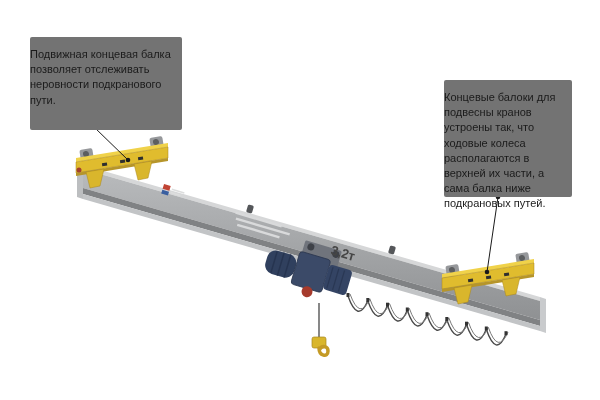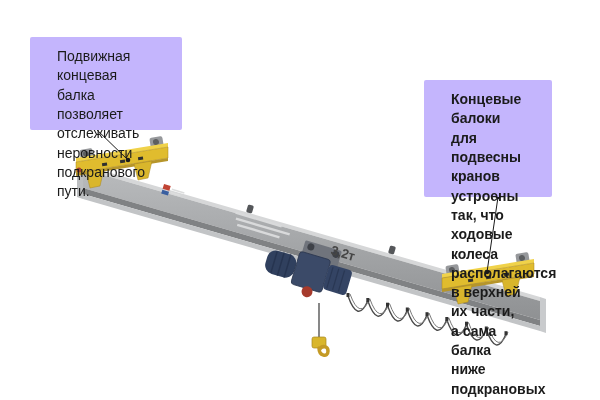--- a/index.html
+++ b/index.html
@@ -5,31 +5,31 @@
   html,body{margin:0;padding:0;}
   body{
     width:600px;height:400px;position:relative;overflow:hidden;
     background:#ffffff;
     font-family:"Liberation Sans", sans-serif;
   }
   .stage{position:absolute;inset:0;}
   svg{position:absolute;left:0;top:0;}
   .callout{
     position:absolute;
-    background:#c4b5fd;
+    background:#737373;
     color:#1b1b1b;
-    font-size:14px;
+    font-size:11px;
     line-height:1.38;
-    padding:10px 27px;
+    padding:10px 0;
     box-sizing:border-box;
     border-radius:2px;
   }
   .callout p{margin:0;}
   .callout-left{left:30px;top:37px;width:152px;height:93px;}
-  .callout-right{left:424px;top:80px;width:128px;height:117px;font-weight:bold;}
+  .callout-right{left:444px;top:80px;width:128px;height:117px;}
 </style>
 </head>
 <body>
 
 <div class="stage">
 
 <svg width="600" height="400" viewBox="0 0 600 400">
   <defs>
     <linearGradient id="webGrad" x1="0" y1="0" x2="0" y2="1">
       <stop offset="0" stop-color="#b9bbbd"></stop>

